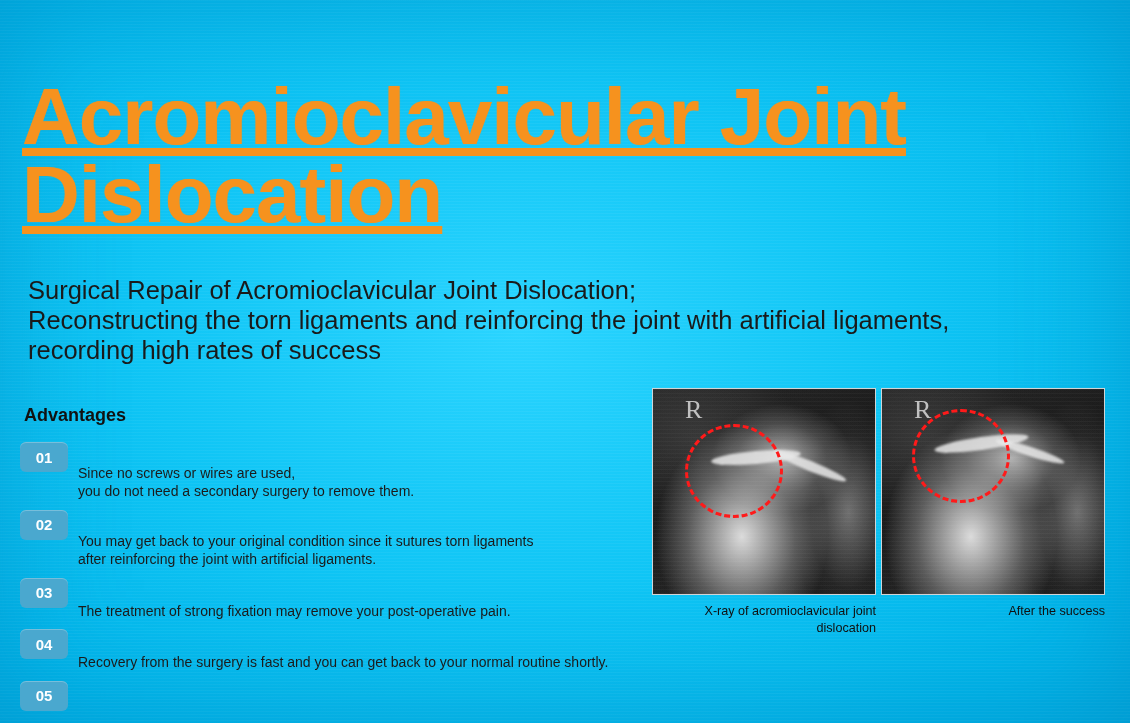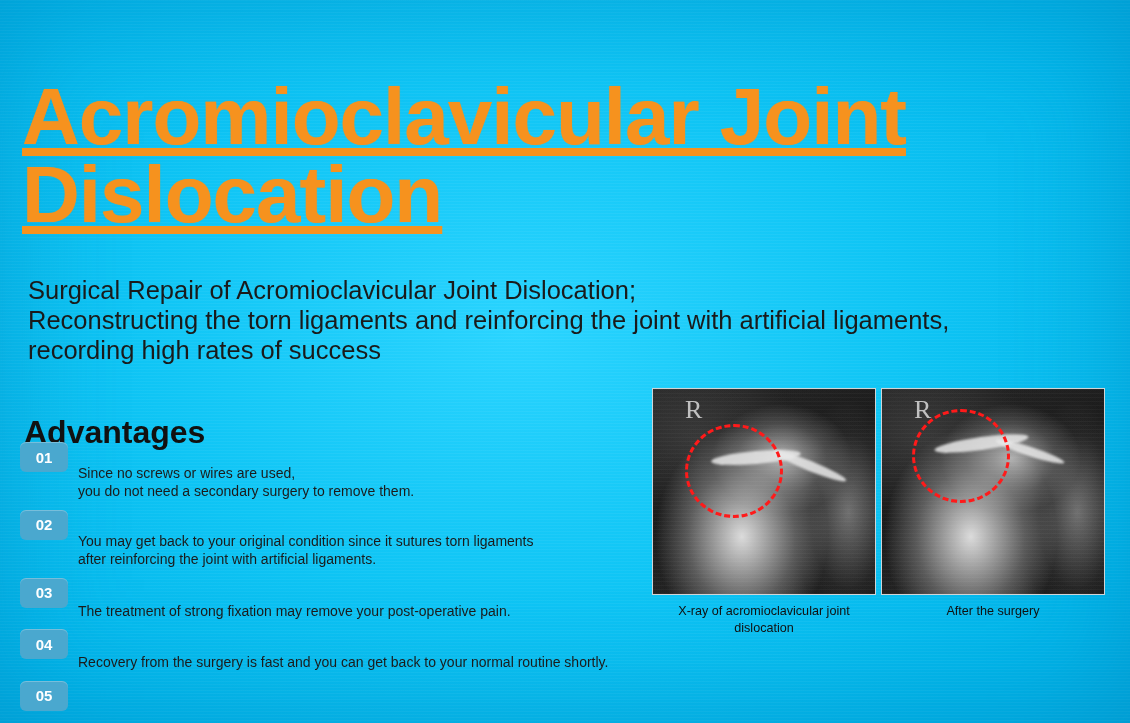--- a/index.html
+++ b/index.html
@@ -71,23 +71,23 @@
     width: 1060px;
     color: #1a1a1a;
     font-size: 25.5px;
     line-height: 1.18;
     white-space: pre-line;
   }
 
   .adv-heading {
     position: absolute;
     left: 24px;
-    top: 414px;
+    top: 405px;
     color: #111;
-    font-size: 32px;
+    font-size: 18px;
     font-weight: bold;
   }
 
   .adv-list {
     position: absolute;
     left: 20px;
     top: 442px;
     width: 630px;
   }
   .adv-row {
@@ -178,21 +178,21 @@
     opacity: 0.85;
   }
   .circle-marker {
     position: absolute;
     border: 3px dashed #ff1a1a;
     border-radius: 50%;
   }
   .fig-caption {
     margin-top: 8px;
     width: 224px;
-    text-align: center;
+    text-align: right;
     color: #101010;
     font-size: 12.6px;
     line-height: 1.32;
     white-space: pre-line;
   }
 </style>
 </head>
 <body>
 
 <div class="poster">
@@ -254,19 +254,19 @@
 
       <div class="figure second">
         <div class="xray">
           <div class="xray-bg"></div>
           <div class="xray-streak"></div>
           <div class="clav" style="left:52px; top:48px; width:95px; height:13px; transform:rotate(-8deg);"></div>
           <div class="clav" style="left:112px; top:58px; width:72px; height:9px; transform:rotate(18deg);"></div>
           <div class="xray-mark">R</div>
           <div class="circle-marker" style="left:30px; top:20px; width:92px; height:88px;"></div>
         </div>
-        <div class="fig-caption">After the surgery</div>
+        <div class="fig-caption">After the success</div>
       </div>
 
     </div>
 
   </div>
 </div>
 
 </body></html>

